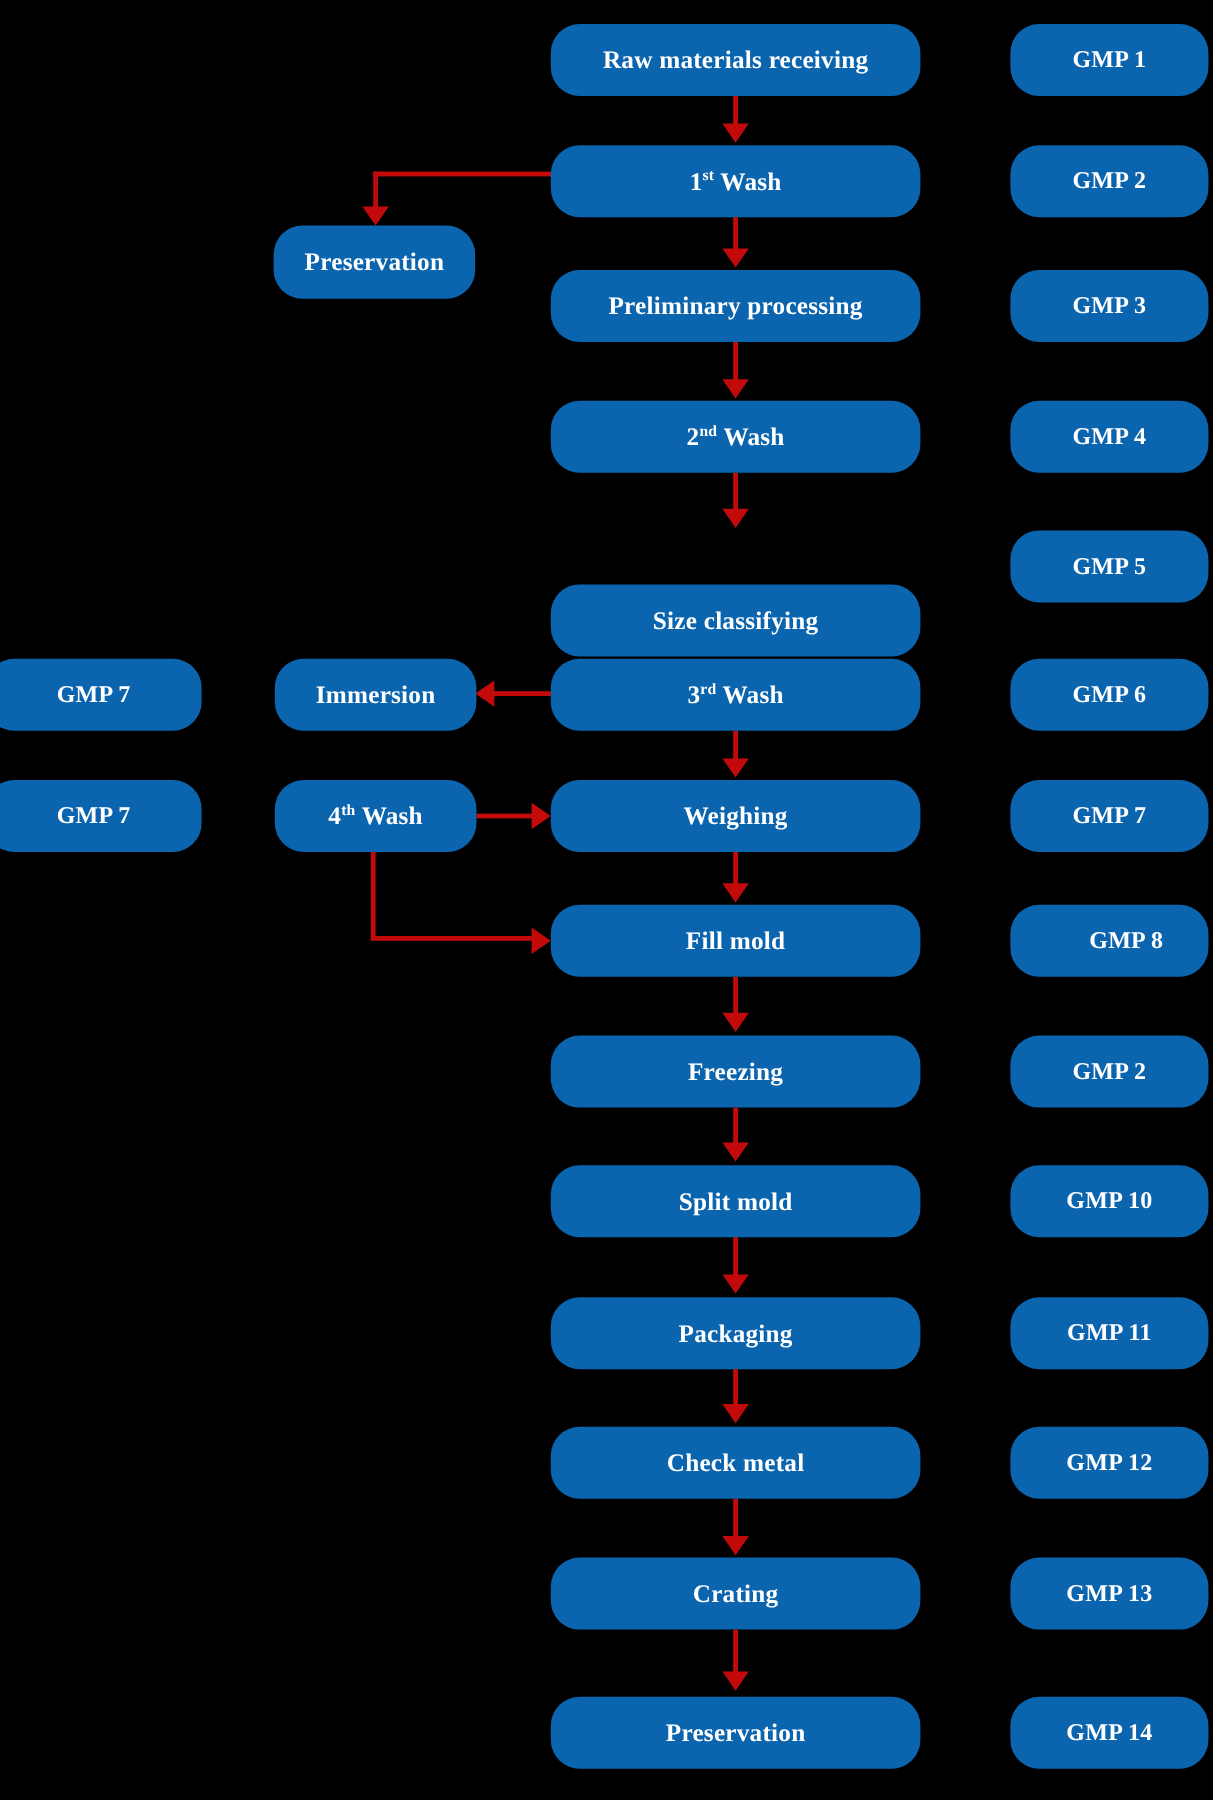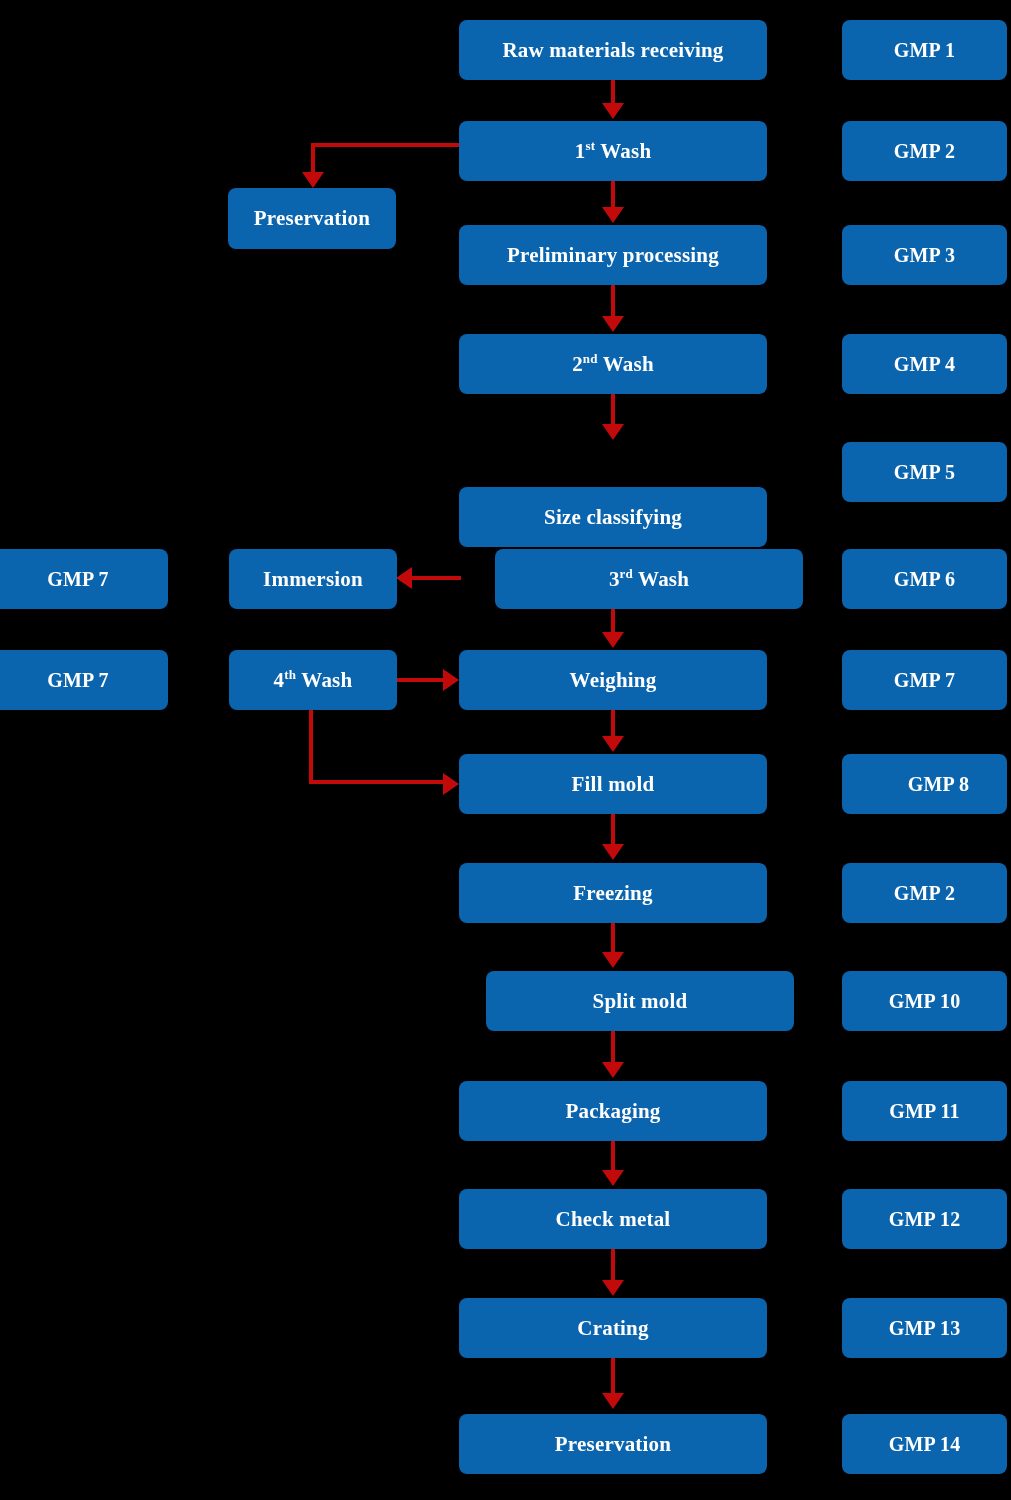--- a/index.html
+++ b/index.html
@@ -13,21 +13,21 @@
     width: 1011px;
     height: 1500px;
     background: #000000;
     overflow: hidden;
     font-family: "Liberation Serif", "DejaVu Serif", serif;
   }
   .node {
     position: absolute;
     box-sizing: border-box;
     background: #0A64AE;
-    border-radius: 8px;
+    border-radius: 24px;
     display: flex;
     align-items: center;
     justify-content: center;
     color: #ffffff;
     font-weight: bold;
     font-size: 21px;
     letter-spacing: 0.2px;
     text-align: center;
     line-height: 1;
     z-index: 2;
@@ -156,37 +156,37 @@
   </div>
 
   <div class="node" style="left:459px; top:334px; width:308px; height:60px;">
     <span class="lbl"><span>2</span><sup>nd</sup><span> Wash</span></span>
   </div>
 
   <div class="node" style="left:459px; top:442px; width:308px; height:60px;margin-top:45px;">
     <span class="lbl">Size classifying</span>
   </div>
 
-  <div class="node" style="left:459px; top:549px; width:308px; height:60px;margin-left:36px;">
+  <div class="node" style="left:459px; top:549px; width:308px; height:60px;">
     <span class="lbl"><span>3</span><sup>rd</sup><span> Wash</span></span>
   </div>
 
   <div class="node" style="left:459px; top:650px; width:308px; height:60px;">
     <span class="lbl">Weighing</span>
   </div>
 
   <div class="node" style="left:459px; top:754px; width:308px; height:60px;">
     <span class="lbl">Fill mold</span>
   </div>
 
   <div class="node" style="left:459px; top:863px; width:308px; height:60px;">
     <span class="lbl">Freezing</span>
   </div>
 
-  <div class="node" style="left:486px; top:971px; width:308px; height:60px;">
+  <div class="node" style="left:459px; top:971px; width:308px; height:60px;">
     <span class="lbl">Split mold</span>
   </div>
 
   <div class="node" style="left:459px; top:1081px; width:308px; height:60px;">
     <span class="lbl">Packaging</span>
   </div>
 
   <div class="node" style="left:459px; top:1189px; width:308px; height:60px;">
     <span class="lbl">Check metal</span>
   </div>

